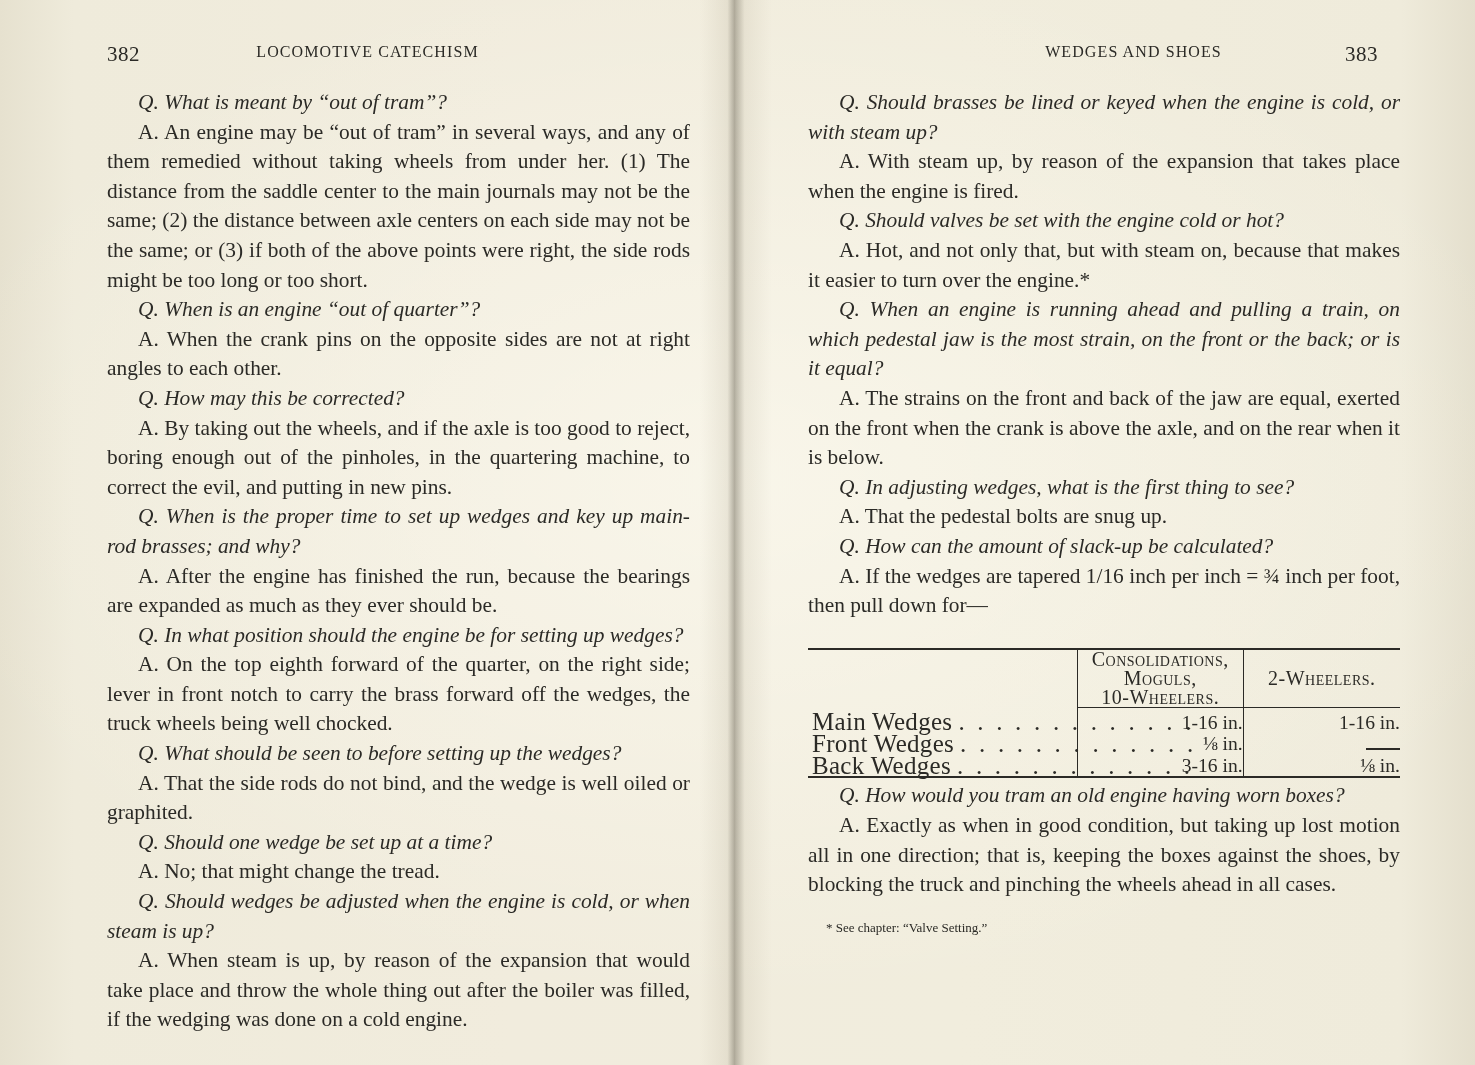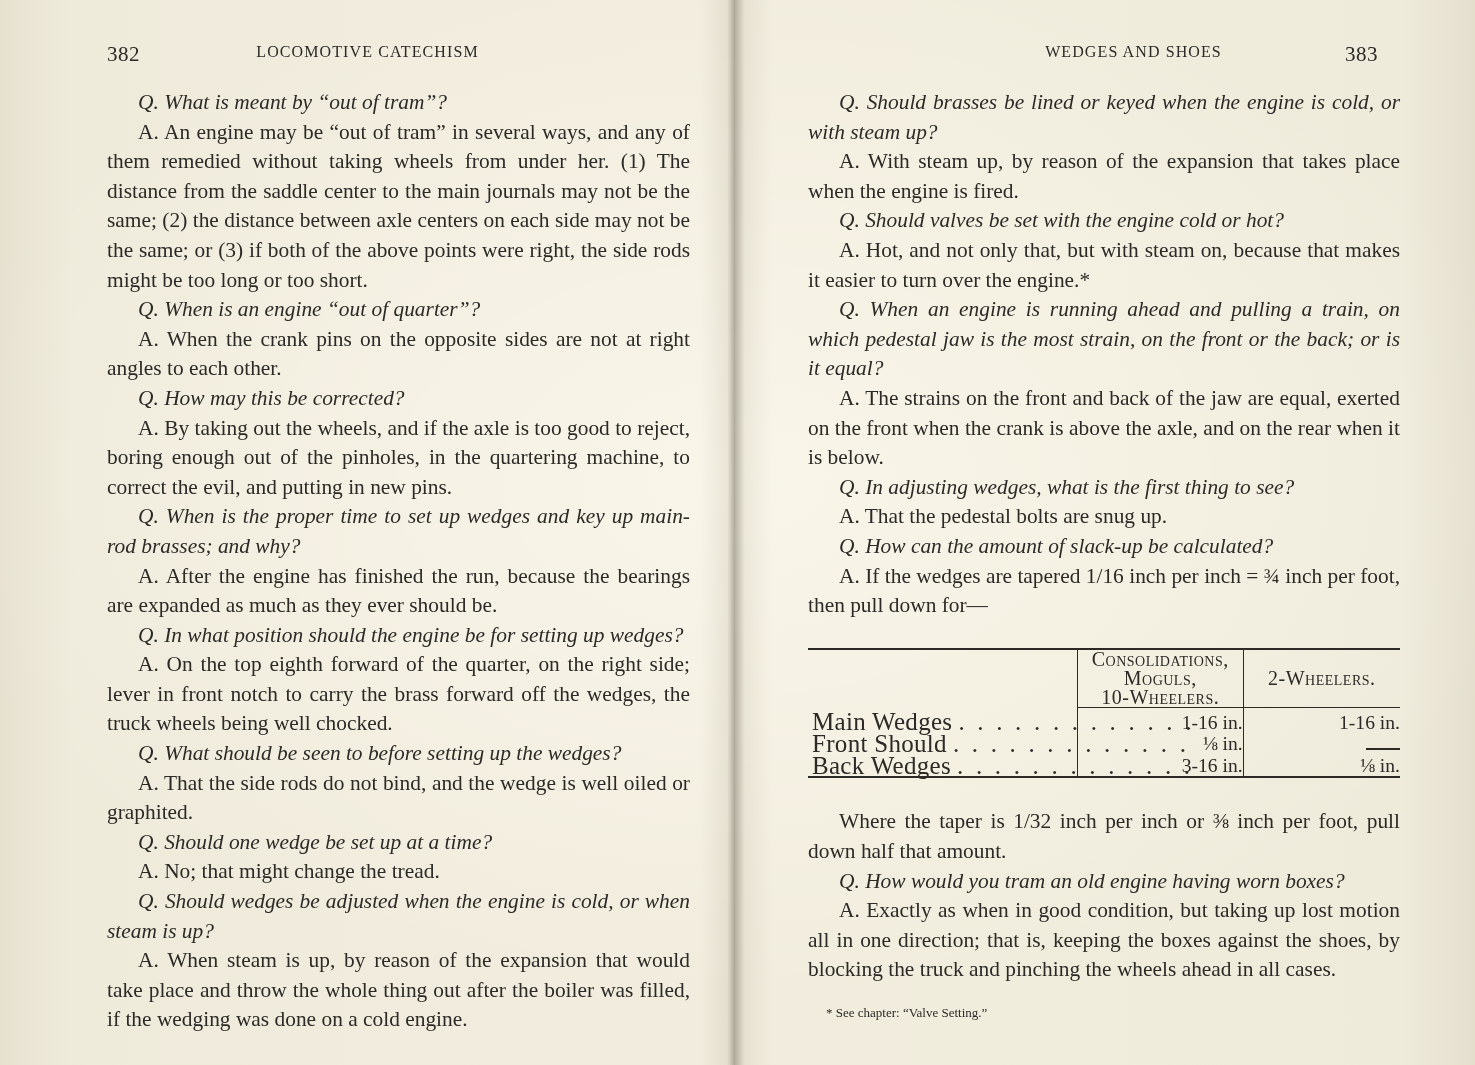--- a/index.html
+++ b/index.html
@@ -266,39 +266,38 @@
               </th>
             </tr>
           </thead>
           <tbody class="t-body">
             <tr>
               <td class="label"><span>Main Wedges</span><span class="leader">. . . . . . . . . . . . .</span></td>
               <td class="vr">1-16 in.</td>
               <td class="vr">1-16 in.</td>
             </tr>
             <tr>
-              <td class="label"><span>Front Should</span><span class="leader">. . . . . . . . . . . . .</span></td>
+              <td class="label"><span>Front Wedges</span><span class="leader">. . . . . . . . . . . . .</span></td>
               <td class="vr">⅛ in.</td>
               <td class="vr"><span class="emdash-cell"></span></td>
             </tr>
             <tr>
               <td class="label"><span>Back Wedges</span><span class="leader">. . . . . . . . . . . . .</span></td>
               <td class="vr">3-16 in.</td>
               <td class="vr">⅛ in.</td>
             </tr>
             <tr class="t-bottom">
               <td></td>
                 <td></td>
                 <td></td>
             </tr>
           </tbody>
         </table>
       </div>
 
-      <p class="after-table">Where the taper is 1/32 inch per inch or ⅜ inch per foot, pull down half that amount.</p>
       <p class="q">Q. How would you tram an old engine having worn boxes?</p>
       <p>A. Exactly as when in good condition, but taking up lost motion all in one direction; that is, keeping the boxes against the shoes, by blocking the truck and pinching the wheels ahead in all cases.</p>
 
       <p class="footnote">* See chapter: “Valve Setting.”</p>
     </div>
   </div>
 
 </div>
 
 </body></html>

